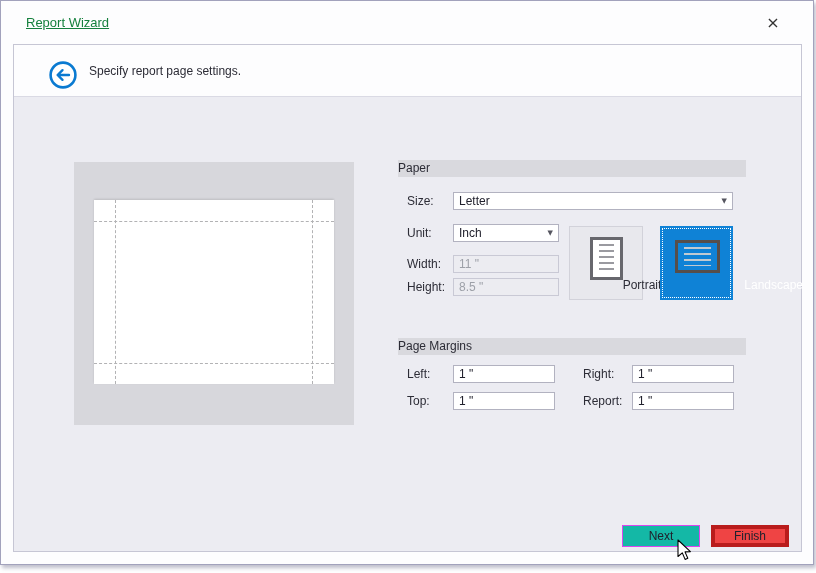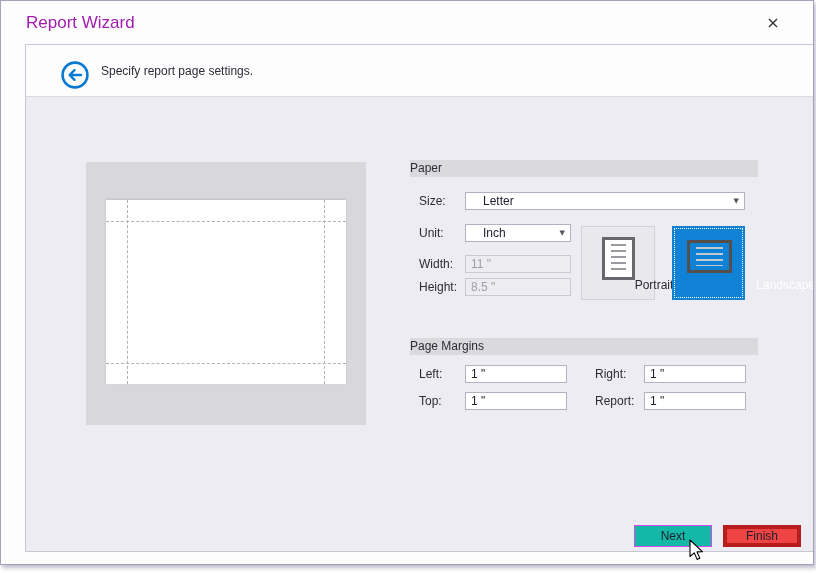--- a/index.html
+++ b/index.html
@@ -2,46 +2,46 @@
 <html><head>
 <meta charset="utf-8">
 <style>
   * { margin:0; padding:0; box-sizing:border-box; }
   html,body { width:816px; height:573px; background:#ffffff;
               font-family:"Liberation Sans", sans-serif; font-size:12px; color:#2c2c36; }
   .dialog { position:absolute; left:0; top:0; width:814px; height:565px;
             background:#fdfdfe; border:1px solid #a2a2bc;
             box-shadow:2px 3px 4px rgba(110,110,140,.45); overflow:hidden; }
   .titlebar { position:absolute; left:0; top:0; width:100%; height:43px; background:#fdfdfe; }
-  .title { position:absolute; left:25px; top:0; line-height:44px; font-size:17px; color:#a21caf; }
+  .title { position:absolute; left:25px; top:0; line-height:44px; font-size:13px; color:#15803d;text-decoration:underline; }
   .close-btn { position:absolute; right:28px; top:10px; width:24px; height:24px; border:none;
                background:transparent; font-size:16px; line-height:24px; color:#333;
                cursor:pointer; text-align:center; font-family:"DejaVu Sans", sans-serif; }
-  .panel { position:absolute; left:24px; top:43px; width:789px; height:508px;
+  .panel { position:absolute; left:12px; top:43px; width:789px; height:508px;
            border:1px solid #c6c6d4; background:#ececf2; }
   .panel-header { position:absolute; left:0; top:0; width:100%; height:52px;
                   background:#fdfdfe; border-bottom:1px solid #dadae4; }
   .back-btn { position:absolute; left:34px; top:15px; width:30px; height:30px; border:none;
               background:transparent; padding:0; cursor:pointer; }
   .instruction { position:absolute; left:75px; top:0; line-height:52px; color:#2c2c36; }
 
   .preview { position:absolute; left:60px; top:117px; width:280px; height:263px; background:#d7d7dc; }
   .page { position:absolute; left:20px; top:38px; width:240px; height:184px; background:#ffffff;
           box-shadow:0 -1px 2px rgba(0,0,0,.12); }
   .guide { position:absolute; }
   .guide.v { top:0; bottom:0; width:0; border-left:1px dashed #b2b2b4; }
   .guide.h { left:0; right:0; height:0; border-top:1px dashed #b2b2b4; }
 
   .section-bar { position:absolute; left:384px; width:348px; height:17px; background:#d9d9de;
                  line-height:17px; color:#2c2c36; }
   .lbl { position:absolute; left:393px; width:46px; height:18px; line-height:18px; }
   .lbl.col2 { left:569px; }
   .combo { position:absolute; left:439px; height:18px; background:#ffffff; border:1px solid #b2b2c0;
            cursor:default; }
-  .combo .val { position:absolute; left:5px; top:0; line-height:16px; color:#21212d;margin-left:12px; }
+  .combo .val { position:absolute; left:5px; top:0; line-height:16px; color:#21212d; }
   .combo .arrow { position:absolute; right:5px; top:4px; font-size:7px; color:#55555f;
                   font-family:"DejaVu Sans", sans-serif; }
   .field { position:absolute; left:439px; width:106px; height:18px; border:1px solid #b2b2c0;
            background:#ffffff; color:#21212d; font-family:"Liberation Sans", sans-serif;
            font-size:12px; padding:0 0 0 5px; }
   .field:disabled { background:#ececf1; border-color:#c9c9d5; color:#9da0a8; }
   .m-input { width:102px; }
 
   .orient-btn { position:absolute; top:181px; width:74px; height:74px; border:1px solid #d2d2da;
                 background:#e8e8ed; cursor:pointer; text-align:center; }

